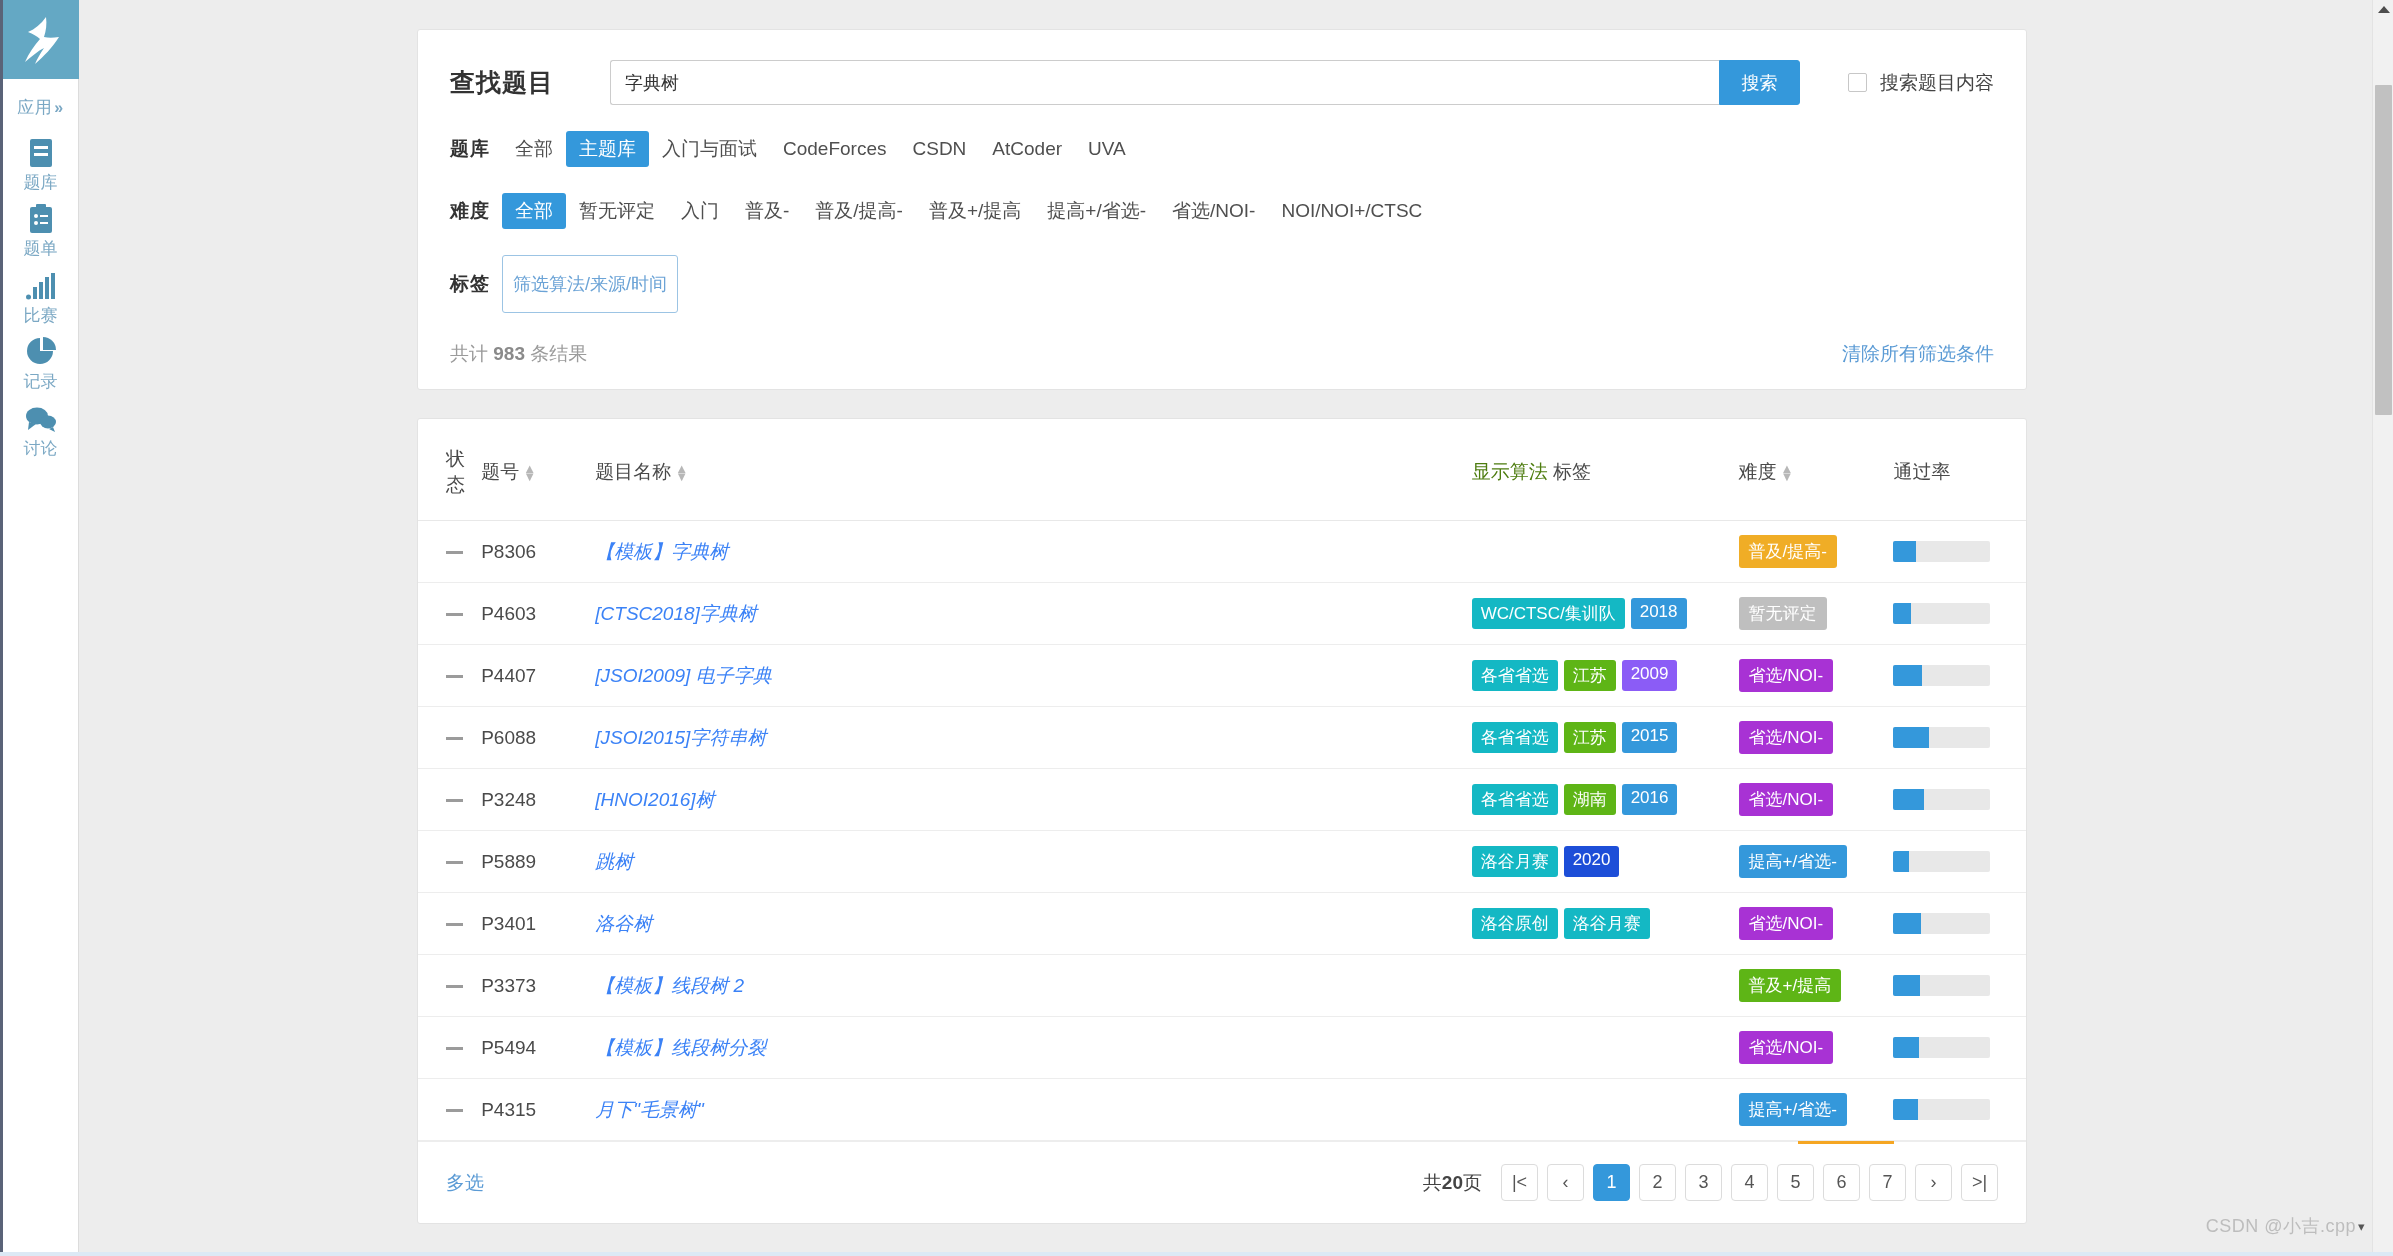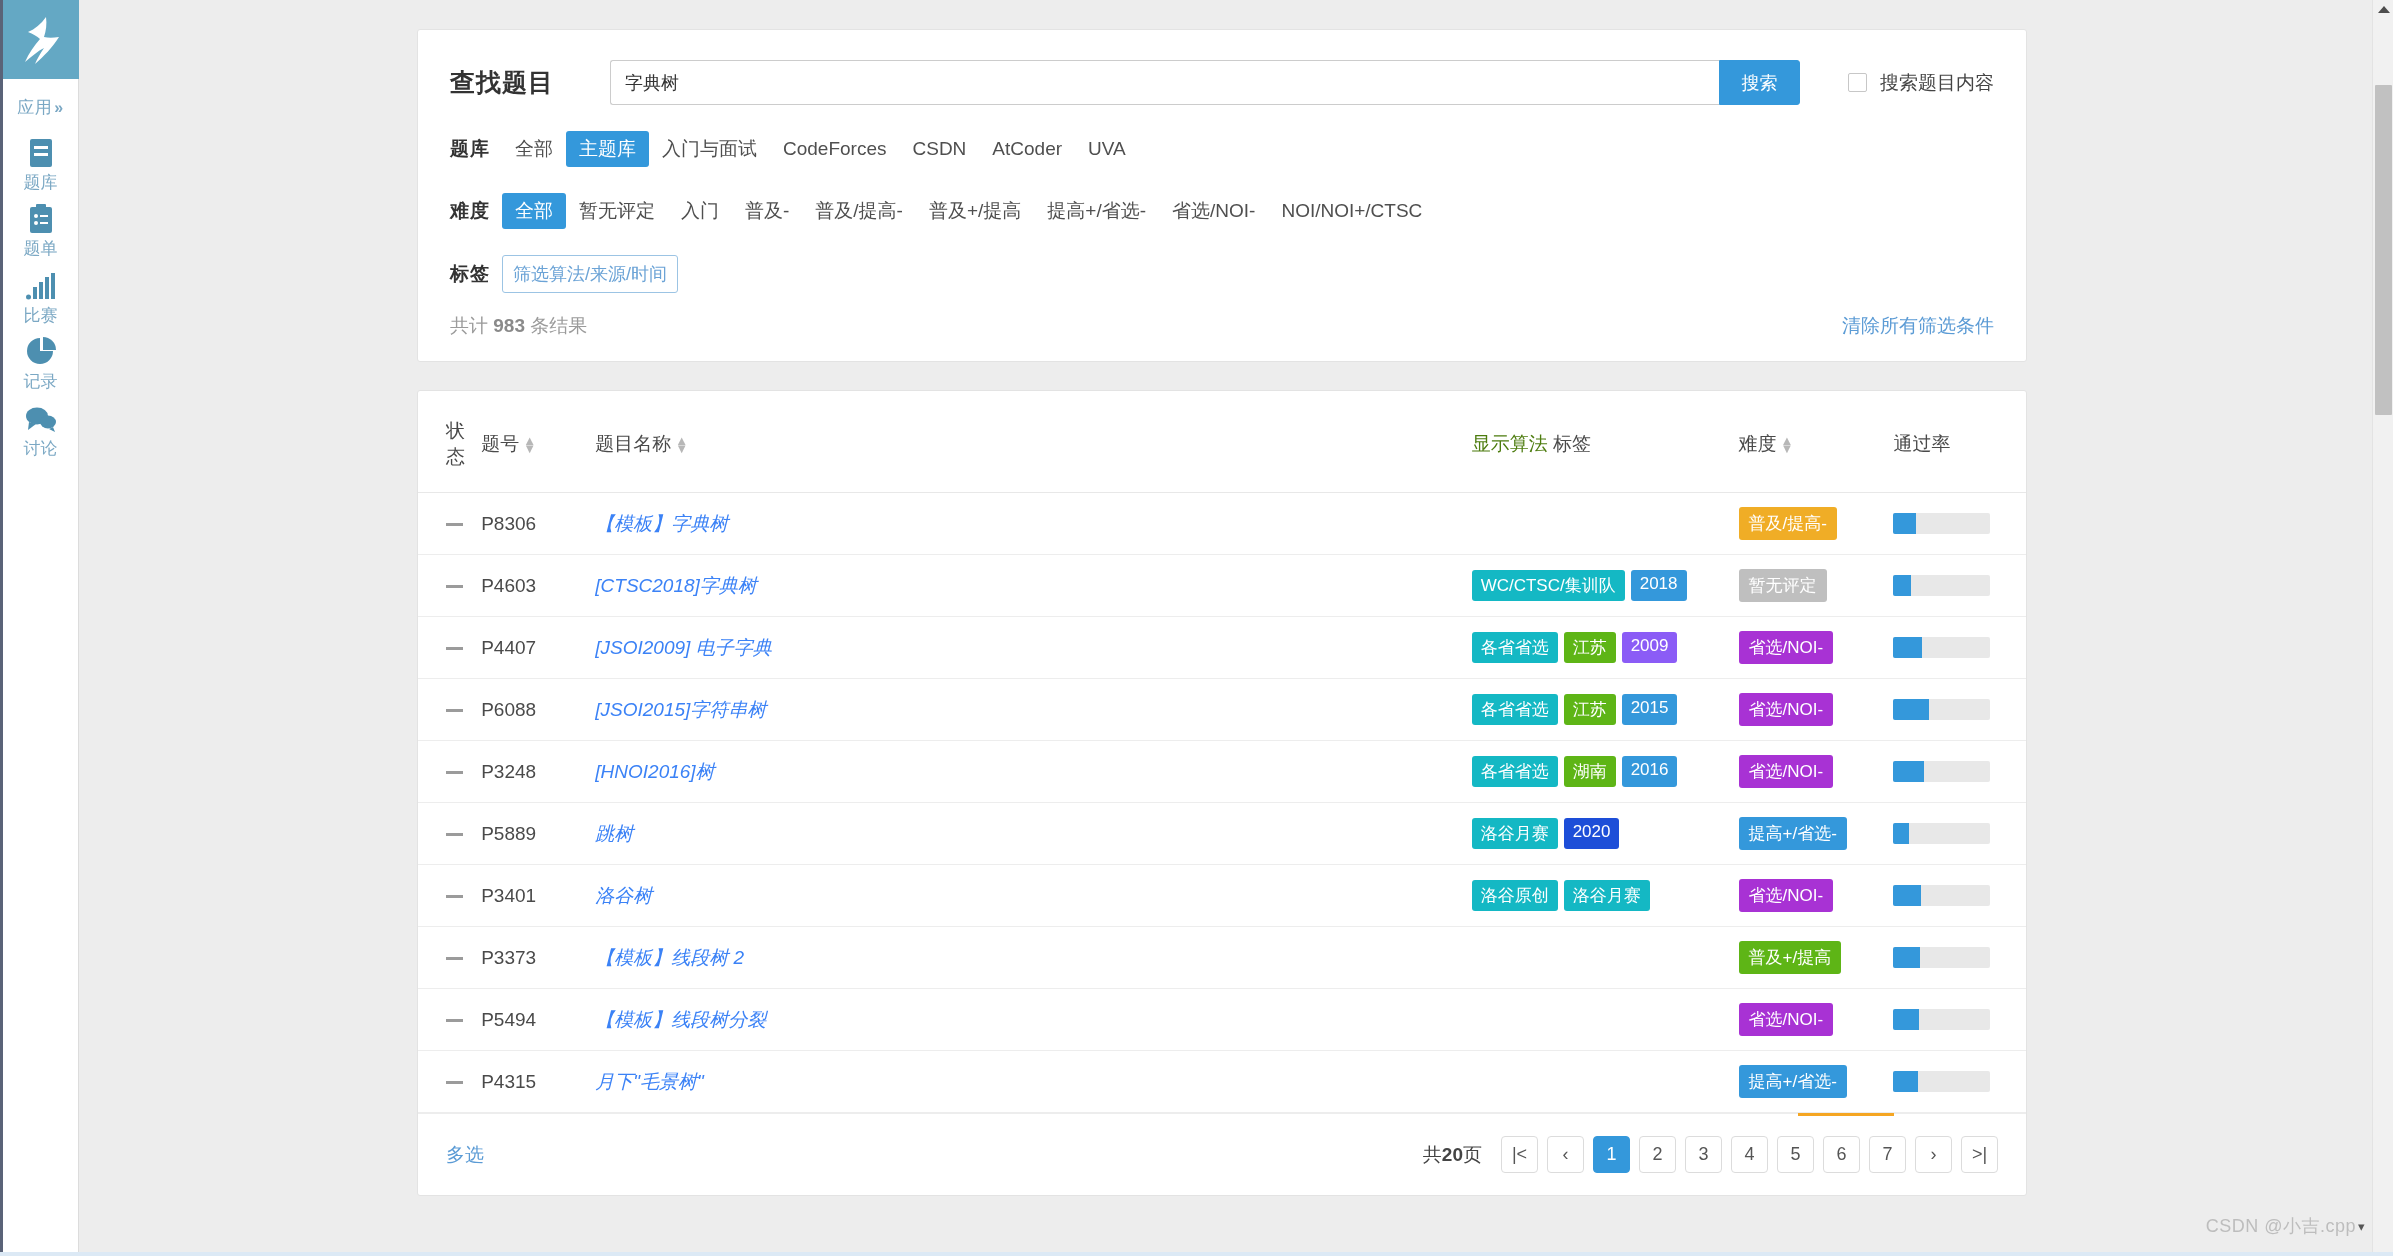--- a/index.html
+++ b/index.html
@@ -85,25 +85,25 @@
   }
   .filter-opts { display: flex; align-items: center; }
   .opt {
     font-size: 19px; color: #4f4f4f; padding: 5px 13px;
     border-radius: 3px; cursor: pointer; white-space: nowrap;
   }
   .opt.active { background: #3498db; color: #fff; }
   #tag-filter-btn {
     display: inline-block; font-size: 18px; color: #6ba3d6;
     border: 1px solid #9cc4e4; border-radius: 3px;
-    padding: 6px 10px; cursor: pointer; background: #fff;
+    padding: 16px 10px; cursor: pointer; background: #fff;
   }
   .count-row {
     display: flex; align-items: center; justify-content: space-between;
-    margin-top: 20px;
+    margin-top: 28px;
   }
   #result-count { font-size: 19px; color: #9b9b9b; }
   #result-count b { color: #8a8a8a; font-weight: bold; }
   #clear-filters { font-size: 19px; color: #5b9bd5; cursor: pointer; }
 
   
   #table-card { margin-top: 28px; padding: 0 0 0 0; }
   table { width: 100%; border-collapse: collapse; table-layout: fixed; }
   thead th {
     font-size: 19px; color: #4a4a4a; font-weight: normal;

